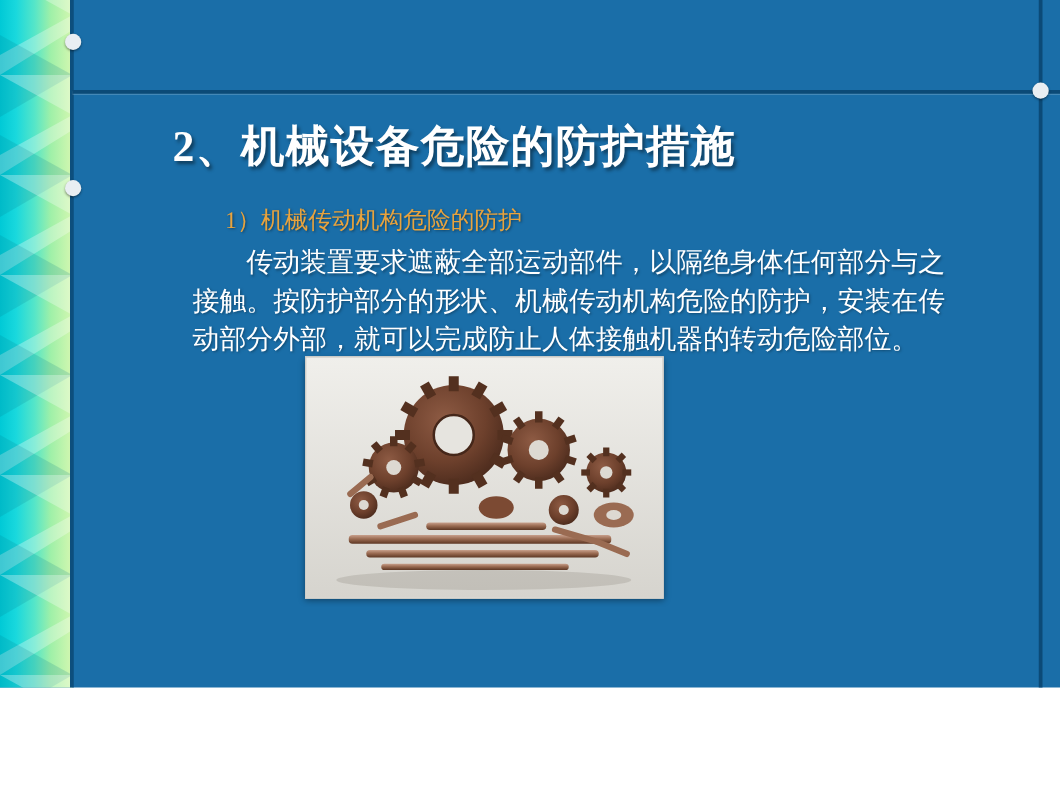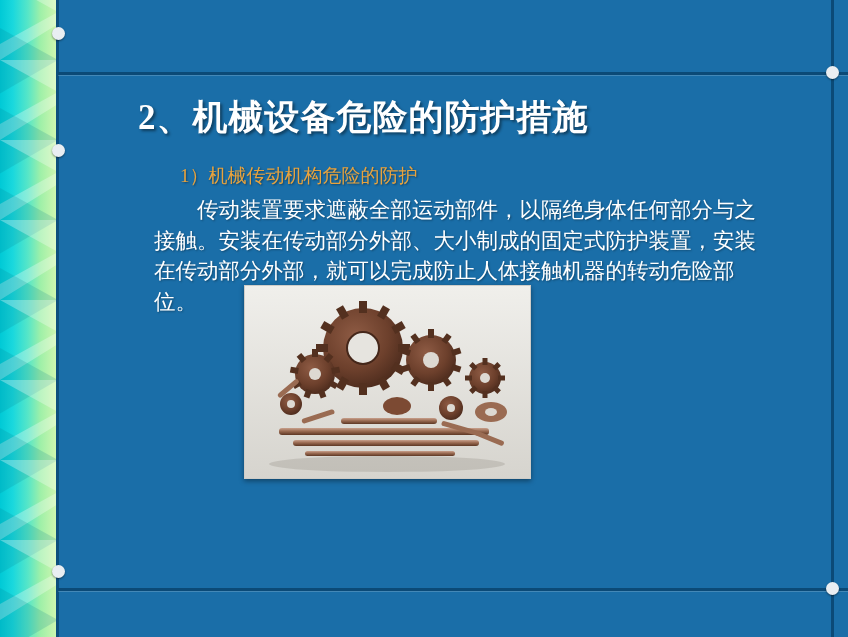--- a/index.html
+++ b/index.html
@@ -10,21 +10,21 @@
   body {
     width: 848px;
     height: 637px;
     overflow: hidden;
     font-family: "Liberation Serif", serif;
   }
 
   #slide {
     position: relative;
     width: 848px;
-    height: 637px;
+    height: 550px;
     background: #1a6ea8;
     overflow: hidden;
   }
 
   
   .left-band {
     position: absolute;
     left: 0;
     top: 0;
     width: 58px;
@@ -178,21 +178,21 @@
 
   <div class="dot d1"></div>
   <div class="dot d2"></div>
   <div class="dot d3"></div>
   <div class="dot d4"></div>
   <div class="dot d5"></div>
 
   <div class="content">
     <h1 class="title">2、机械设备危险的防护措施</h1>
     <h2 class="subtitle">1）机械传动机构危险的防护</h2>
-    <p class="body-text">传动装置要求遮蔽全部运动部件，以隔绝身体任何部分与之接触。安装在传动部分外部、大小制成的固定式防护装置，安装在传动部分外部，就可以完成防止人体接触机器的转动危险部位。</p>
+    <p class="body-text">传动装置要求遮蔽全部运动部件，以隔绝身体任何部分与之接触。按防护部分的形状、机械传动机构危险的防护，安装在传动部分外部，就可以完成防止人体接触机器的转动危险部位。</p>
   </div>
 
   <div class="picture-wrap">
     <div class="pic-canvas">
       <svg width="285" height="192" viewBox="0 0 285 192" xmlns="http://www.w3.org/2000/svg">
         <defs>
           <radialGradient id="gm" cx="40%" cy="35%" r="70%">
             <stop offset="0%" stop-color="#8e5b44"></stop>
             <stop offset="60%" stop-color="#6d402c"></stop>
             <stop offset="100%" stop-color="#4a2a1c"></stop>

